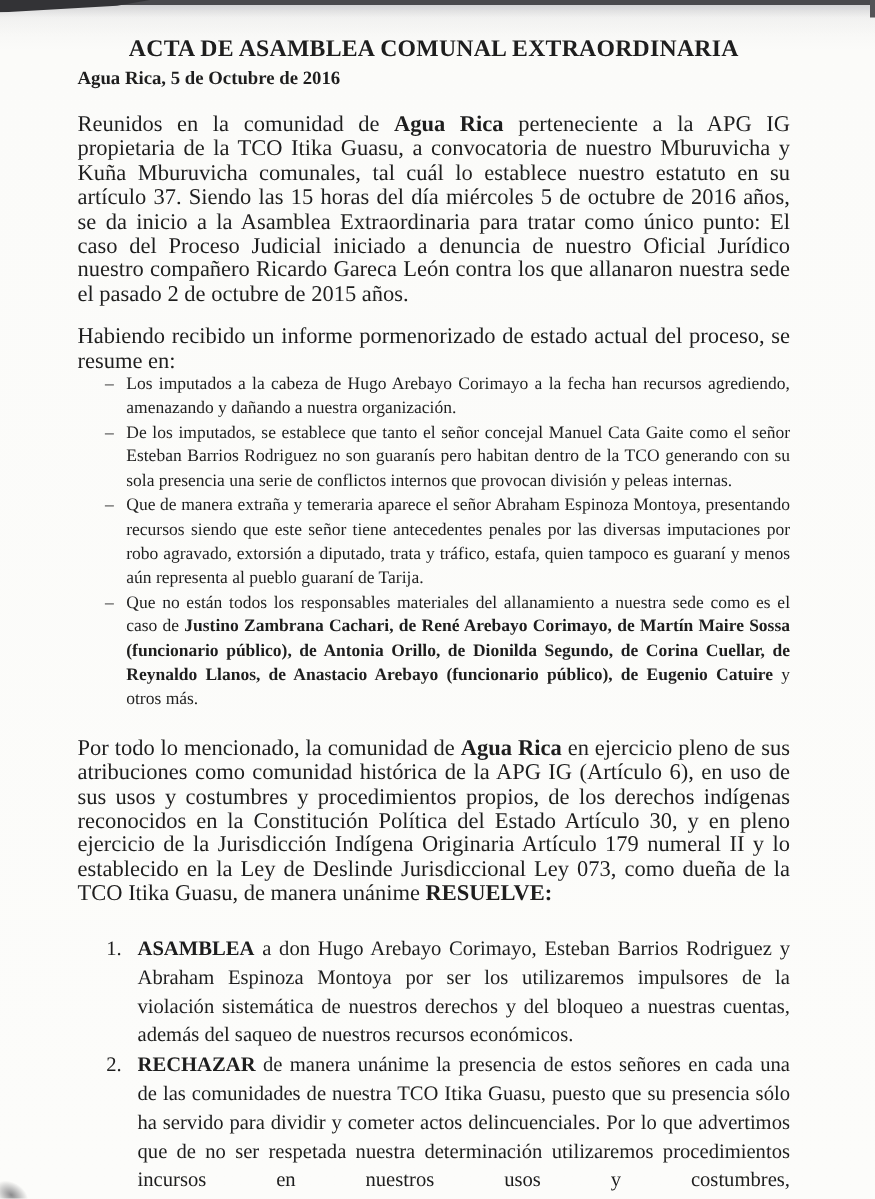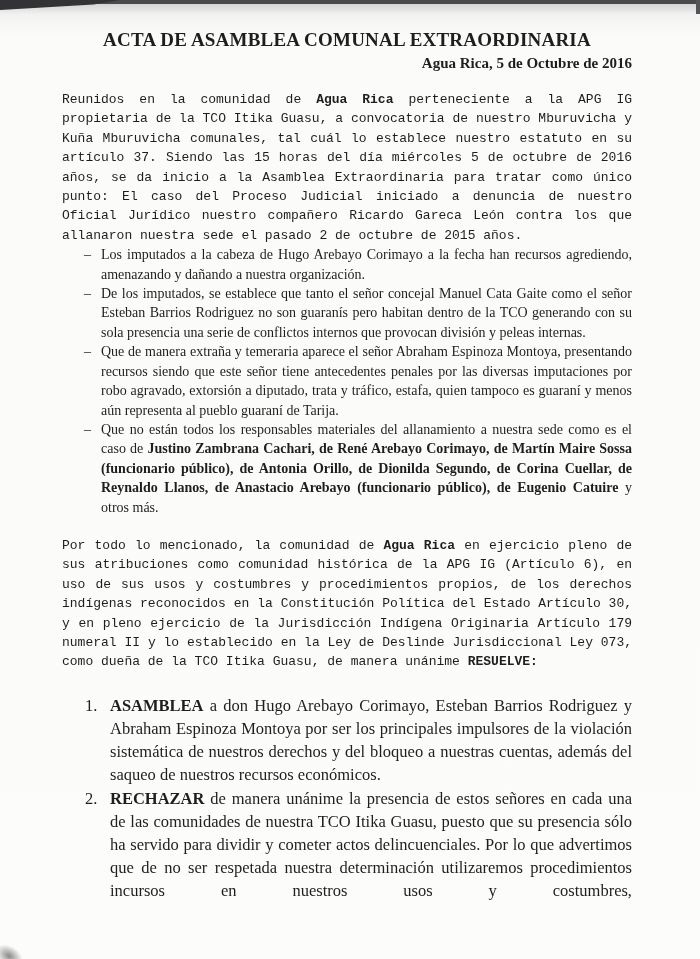--- a/index.html
+++ b/index.html
@@ -53,33 +53,32 @@
     width: 570px;
   }
   .title {
     text-align: center;
     font-weight: bold;
     font-size: 19px;
     line-height: 24px;
     letter-spacing: 0.2px;
   }
   .subtitle {
-    text-align: right;
+    text-align: left;
     font-weight: bold;
     font-size: 15px;
     line-height: 20px;
     margin-top: 1px;
   }
   .doc-body { margin-top: 17px; }
   .para {
     text-align: justify;
-    font-size: 13px;
+    font-size: 18px;
     line-height: 19.4px;
     margin: 0;
-    font-family: Liberation Mono, monospace;
   }
   .block { margin-top: 14px; }
   .block:first-child { margin-top: 0; }
   .block-bullets { margin-top: 0; }
   .block-paragraph-lead { margin-top: 19px; }
   .block-numbered { margin-top: 22px; }
   .bullet {
     display: flex;
     font-size: 14px;
     line-height: 19.4px;
@@ -119,20 +118,21 @@
   <div class="scan-strip"></div>
   <div class="scan-corner"></div>
   <div class="scan-right-tick"></div>
   <div class="scan-smudge-bl"></div>
 
   <div class="content">
     <div class="title">ACTA DE ASAMBLEA COMUNAL EXTRAORDINARIA</div>
     <div class="subtitle">Agua Rica, 5 de Octubre de 2016</div>
     <div class="doc-body" id="doc-body">
         <p class="para block"><span>Reunidos en la comunidad de </span><span class="b">Agua Rica</span><span> perteneciente a la APG IG propietaria de la TCO Itika Guasu, a convocatoria de nuestro Mburuvicha y Kuña Mburuvicha comunales, tal cuál lo establece nuestro estatuto en su artículo 37.  Siendo las 15 horas del día miércoles 5 de octubre de 2016 años, se da inicio a la Asamblea Extraordinaria para tratar como único punto: El caso del Proceso Judicial iniciado a denuncia de nuestro Oficial Jurídico nuestro compañero Ricardo Gareca León contra los que allanaron nuestra sede el pasado 2 de octubre de 2015 años.</span></p>
+        <p class="para block"><span>Habiendo recibido un informe pormenorizado de estado actual del proceso, se resume en:</span></p>
         <div class="block block-bullets">
           <div class="bullet">
             <span class="dash">–</span>
             <span class="bt"><span>Los imputados a la cabeza de Hugo Arebayo Corimayo a la fecha han recursos agrediendo, amenazando y dañando a nuestra organización.</span></span>
           </div>
           <div class="bullet">
             <span class="dash">–</span>
             <span class="bt"><span>De los imputados, se  establece que tanto el señor concejal Manuel Cata Gaite como el señor Esteban Barrios Rodriguez no son guaranís pero habitan dentro de la TCO generando con su sola presencia una serie de conflictos internos que provocan división y peleas internas.</span></span>
           </div>
           <div class="bullet">
@@ -141,21 +141,21 @@
           </div>
           <div class="bullet">
             <span class="dash">–</span>
             <span class="bt"><span>Que no están todos los responsables materiales del allanamiento a nuestra sede como es el caso de </span><span class="b">Justino Zambrana Cachari, de René Arebayo Corimayo, de Martín Maire Sossa (funcionario público), de Antonia Orillo, de Dionilda Segundo, de Corina Cuellar, de Reynaldo Llanos, de Anastacio Arebayo (funcionario público), de Eugenio Catuire</span><span> y otros más.</span></span>
           </div>
         </div>
         <p class="para block block-paragraph-lead"><span>Por todo lo mencionado, la comunidad de </span><span class="b">Agua Rica</span><span> en ejercicio pleno de sus atribuciones como comunidad histórica de la APG IG (Artículo 6), en uso de sus usos y costumbres y procedimientos propios, de los derechos indígenas reconocidos en la Constitución Política del Estado  Artículo 30, y en pleno ejercicio de la Jurisdicción Indígena Originaria Artículo 179 numeral II y lo establecido en la Ley de Deslinde Jurisdiccional Ley 073, como dueña de la TCO Itika Guasu, de manera unánime </span><span class="b">RESUELVE:</span></p>
         <div class="block block-numbered">
           <div class="res">
             <span class="num">1.</span>
-            <span class="rt"><span class="b">ASAMBLEA</span><span> a don Hugo Arebayo Corimayo, Esteban Barrios Rodriguez y Abraham Espinoza Montoya por ser los principales impulsores de la violación sistemática de nuestros derechos y del bloqueo a nuestras cuentas, además del saqueo de nuestros recursos económicos.</span></span>
+            <span class="rt"><span class="b">ASAMBLEA</span><span> a don Hugo Arebayo Corimayo, Esteban Barrios Rodriguez y Abraham Espinoza Montoya por ser los utilizaremos impulsores de la violación sistemática de nuestros derechos y del bloqueo a nuestras cuentas, además del saqueo de nuestros recursos económicos.</span></span>
           </div>
           <div class="res cut">
             <span class="num">2.</span>
             <span class="rt"><span class="b">RECHAZAR</span><span> de manera unánime la presencia de estos señores en cada una de las comunidades de nuestra TCO Itika Guasu, puesto que su presencia sólo ha servido para dividir y cometer actos delincuenciales. Por lo que advertimos que de no ser respetada nuestra determinación utilizaremos procedimientos incursos en nuestros usos y costumbres,</span></span>
           </div>
         </div>
       </div>
   </div>
 </div>
 

